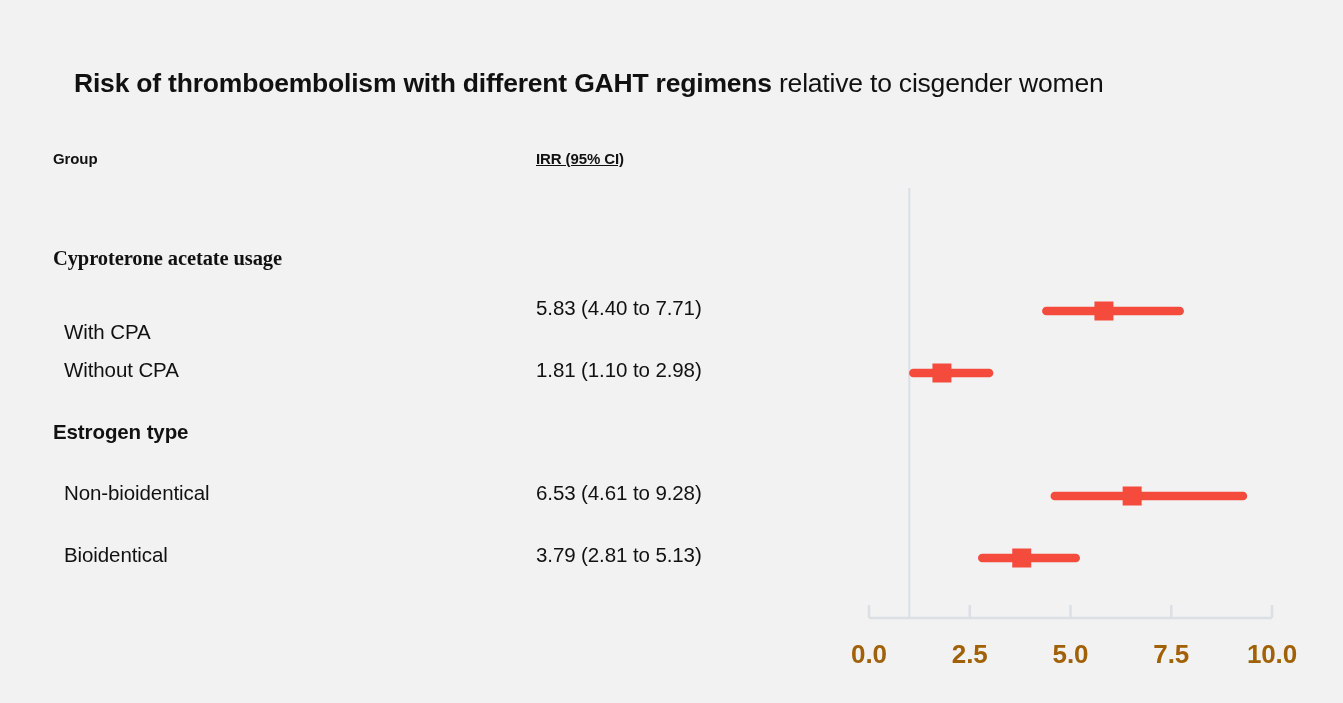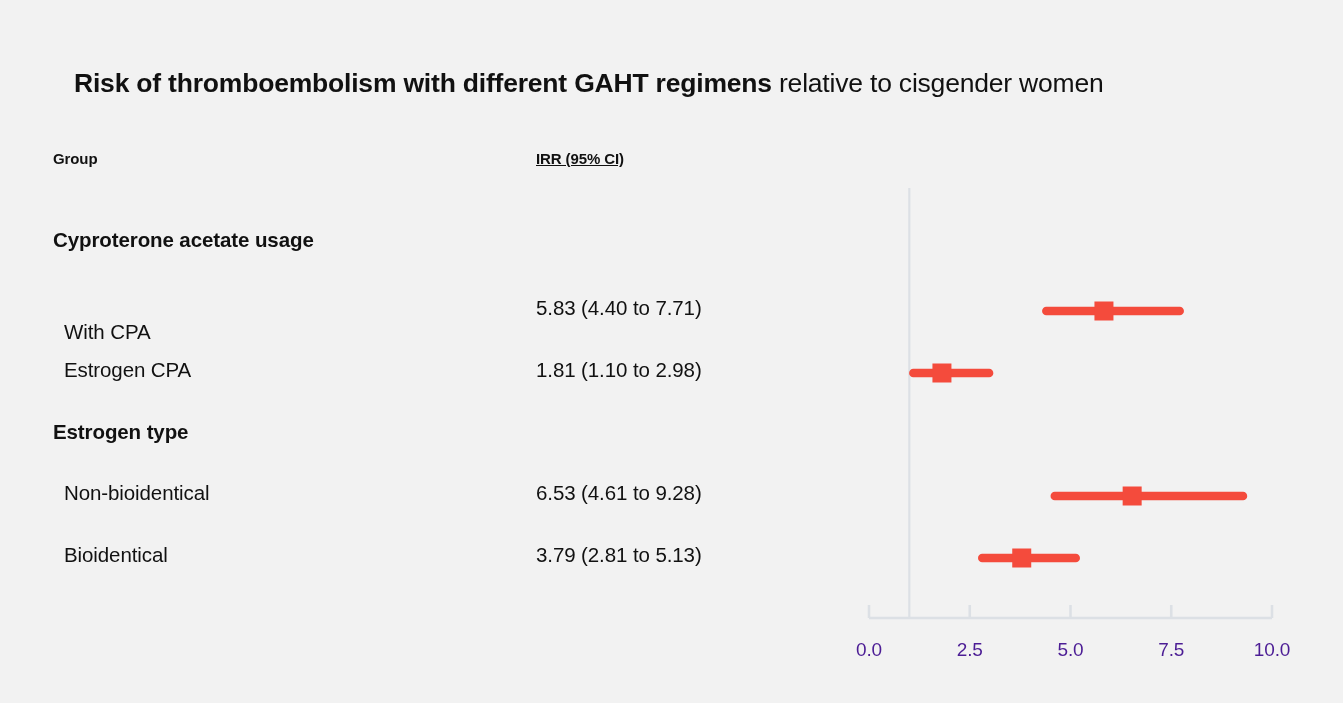--- a/index.html
+++ b/index.html
@@ -80,45 +80,45 @@
     position: absolute;
     left: 0;
     top: 0;
     width: 1343px;
     height: 703px;
     pointer-events: none;
   }
 
   .axis-tick-label {
     position: absolute;
-    font-size: 19px;
-    font-weight: 400;
-    color: #4c1d95;
+    font-size: 26px;
+    font-weight: 700;
+    color: #a16207;
     transform: translateX(-50%);
     white-space: nowrap;
     letter-spacing: -0.1px;
   }
 </style>
 </head>
 <body>
 
 <div id="figure">
 
   <div class="title">
     <span class="t-strong">Risk of thromboembolism with different GAHT regimens</span><span class="t-light"> relative to cisgender women</span>
   </div>
 
   <div class="col-header group">Group</div>
   <div class="col-header effect">IRR (95% CI)</div>
 
   <div id="rows-layer">
-      <div class="row-label is-heading" style="top: 228px;">Cyproterone acetate usage</div>
+      <div class="row-label is-heading" style="top: 247px; font-family: Liberation Serif, serif;">Cyproterone acetate usage</div>
       <div class="row-label is-item" style="top: 296px; margin-top: 24px;">With CPA</div>
       <div class="row-value" style="top: 296px;">5.83 (4.40 to 7.71)</div>
-      <div class="row-label is-item" style="top: 358px;">Estrogen CPA</div>
+      <div class="row-label is-item" style="top: 358px;">Without CPA</div>
       <div class="row-value" style="top: 358px;">1.81 (1.10 to 2.98)</div>
       <div class="row-label is-heading" style="top: 420px;">Estrogen type</div>
       <div class="row-label is-item" style="top: 481px;">Non-bioidentical</div>
       <div class="row-value" style="top: 481px;">6.53 (4.61 to 9.28)</div>
       <div class="row-label is-item" style="top: 543px;">Bioidentical</div>
       <div class="row-value" style="top: 543px;">3.79 (2.81 to 5.13)</div>
     </div>
 
   <svg id="plot" viewBox="0 0 1343 703" width="1343" height="703" xmlns="http://www.w3.org/2000/svg">
       <line x1="909.3" x2="909.3" y1="188" y2="618" stroke="#dce0e5" stroke-width="2.2"></line>

